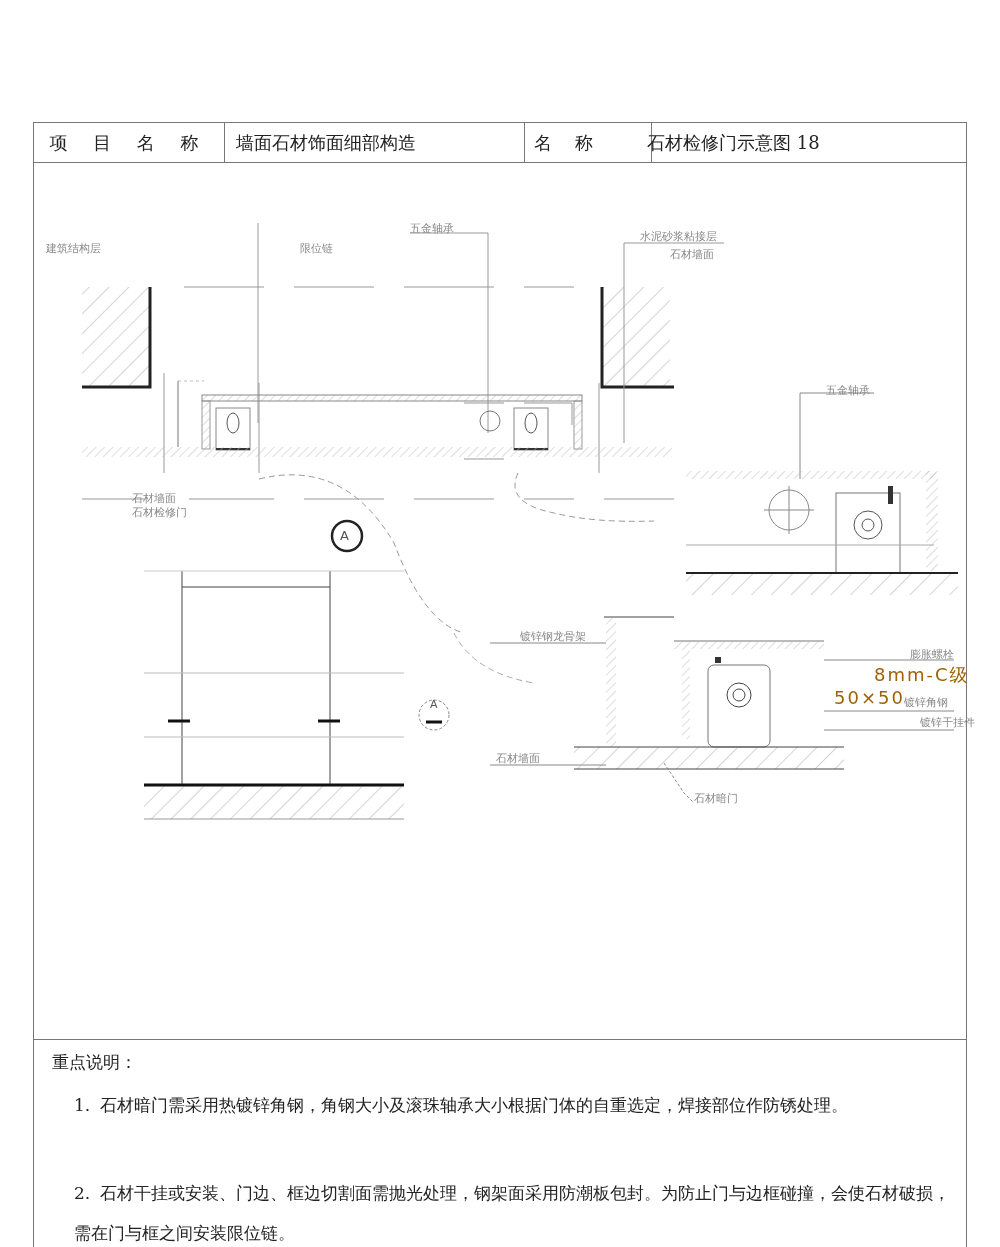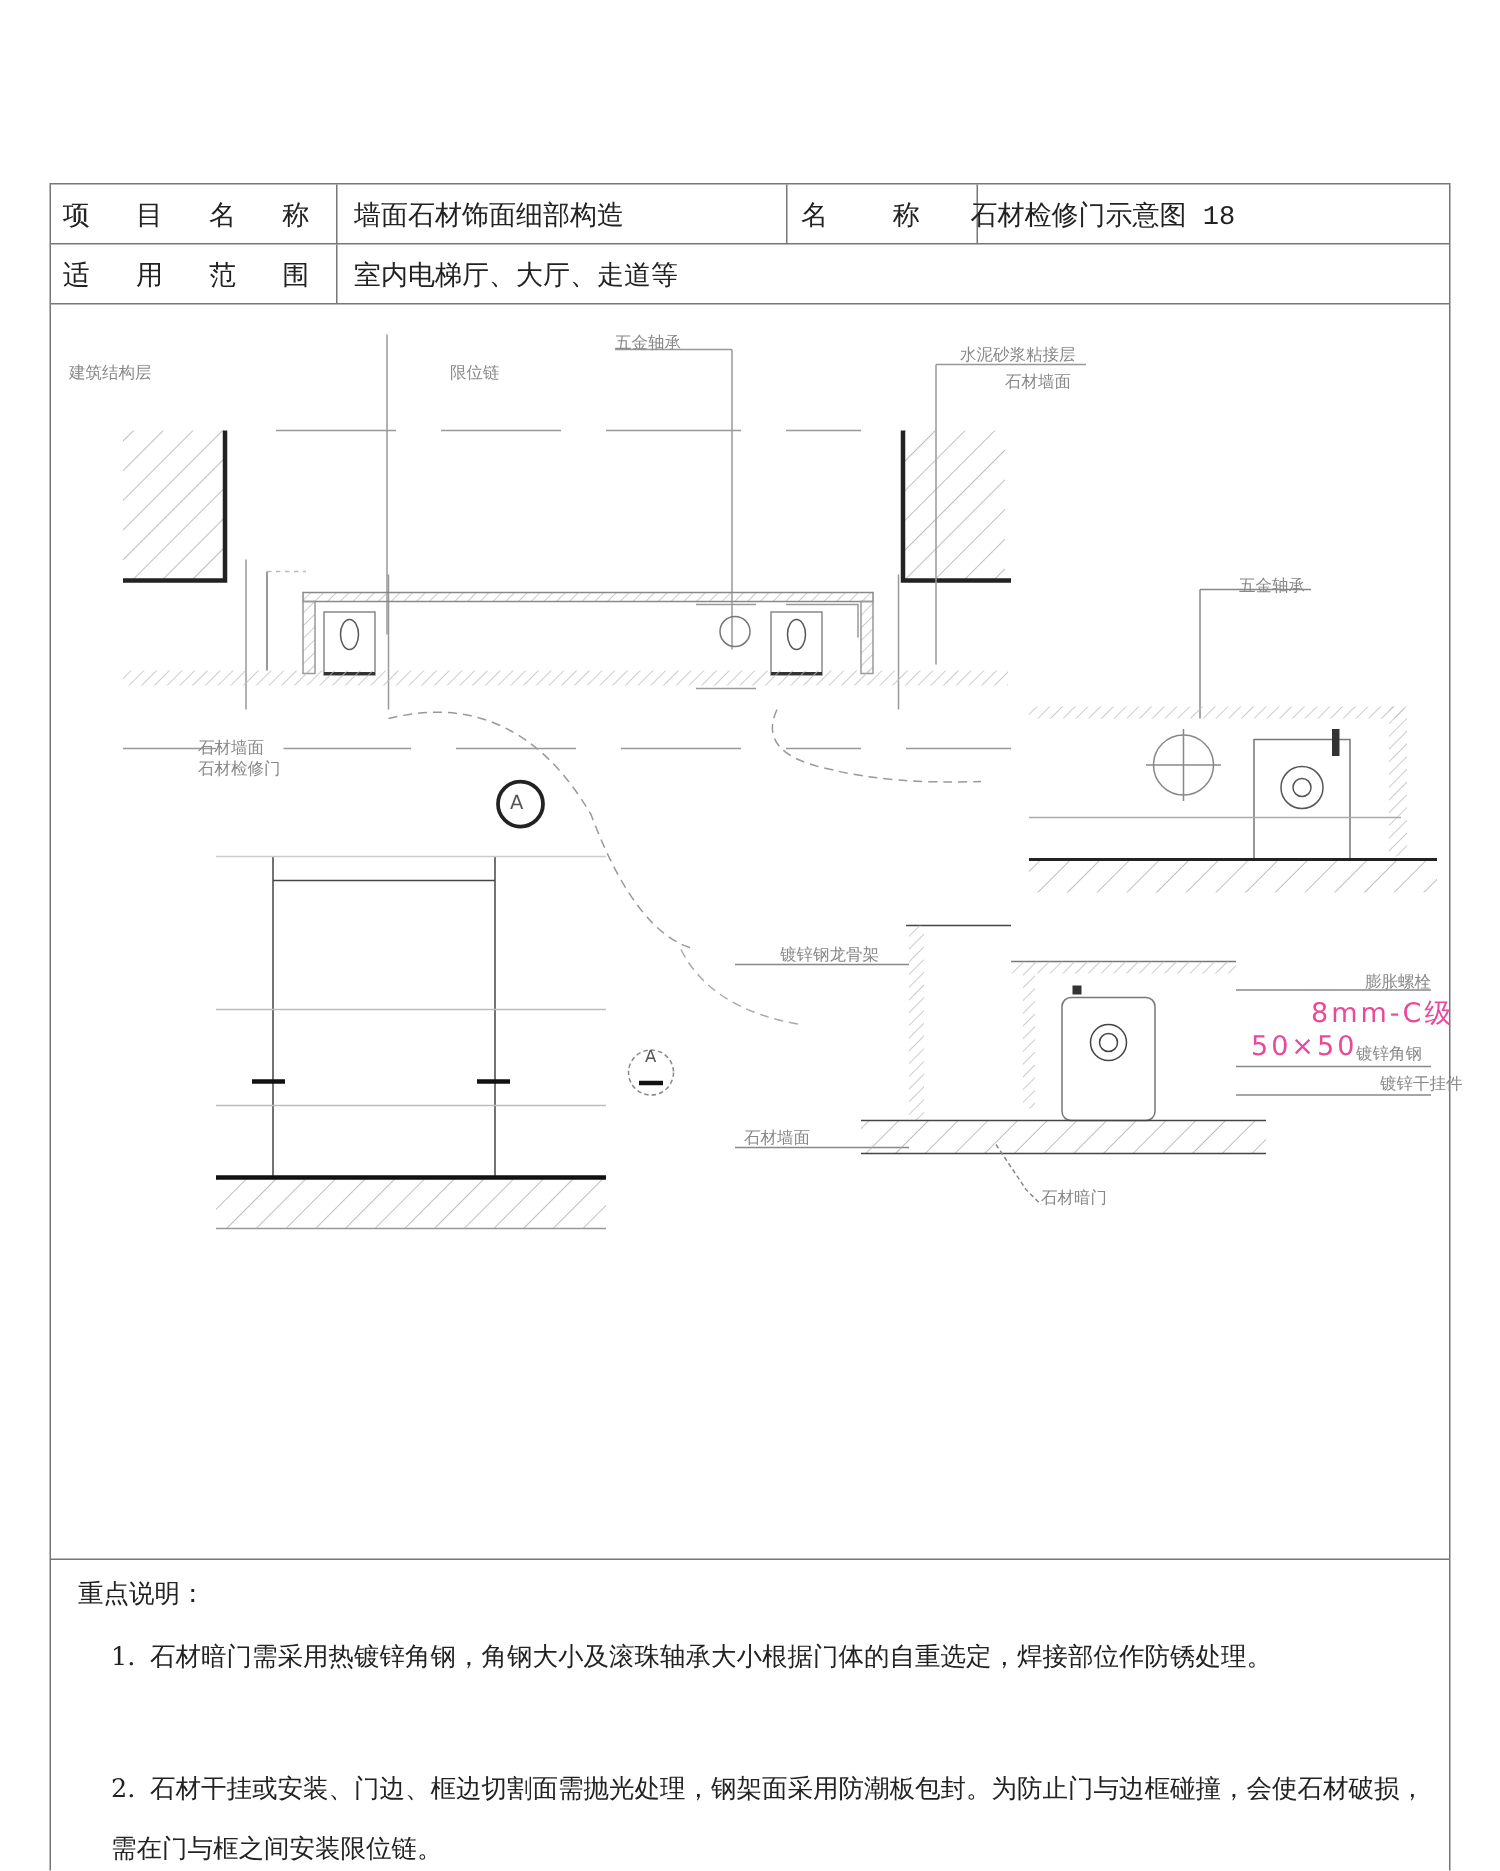--- a/index.html
+++ b/index.html
@@ -1,27 +1,27 @@
 <!DOCTYPE html>
 <html><head>
 <meta charset="utf-8">
 <style>
   html,body{margin:0;padding:0;background:#ffffff;}
   body{width:1000px;height:1247px;position:relative;overflow:hidden;font-family:"DejaVu Serif","Liberation Serif",serif;color:#222;}
   .sheet{position:absolute;left:33px;top:122px;width:934px;height:1140px;border:1px solid #777;box-sizing:border-box;}
-  .row{position:absolute;left:0;width:100%;border-bottom:1px solid #777;box-sizing:border-box;font-family:Liberation Mono, monospace;}
+  .row{position:absolute;left:0;width:100%;border-bottom:1px solid #777;box-sizing:border-box;}
   .row1{top:0;height:40px;}
   .row2{top:40px;height:40px;}
   .cell{position:absolute;top:0;height:100%;display:flex;align-items:center;font-size:18px;box-sizing:border-box;}
   .vline{position:absolute;top:0;height:100%;border-left:1px solid #777;}
   .label-cell{letter-spacing:10px;justify-content:center;}
   .drawing{position:absolute;left:0;top:80px;width:100%;height:836px;border-bottom:1px solid #777;}
   .drawing svg{position:absolute;left:0;top:0;}
   .cad-text{position:absolute;font-size:11px;color:#888;font-family:"DejaVu Sans","Liberation Sans",sans-serif;white-space:nowrap;}
-  .cad-big{font-size:18px;color:#ec4899;letter-spacing:2px;}
+  .cad-big{font-size:18px;color:#a16207;letter-spacing:2px;}
   .notes{position:absolute;left:0;top:916px;width:100%;height:224px;}
   .notes-title{position:absolute;left:18px;top:12px;font-size:17px;}
   .note{position:absolute;left:40px;width:880px;font-size:17px;line-height:40px;}
   .note .num{display:inline-block;width:26px;}
   .note .text{display:inline;}
 </style>
 </head>
 <body>
 
 <div class="sheet">
@@ -29,25 +29,20 @@
   <div class="row row1">
     <div class="cell label-cell" style="left:0;width:190px;">项 目 名 称</div>
     <div class="vline" style="left:190px;"></div>
     <div class="cell" style="left:202px;width:285px;">墙面石材饰面细部构造</div>
     <div class="vline" style="left:490px;"></div>
     <div class="cell" style="left:500px;width:110px;white-space:pre;">名    称</div>
     <div class="vline" style="left:617px;"></div>
     <div class="cell" style="left:613px;width:300px;">石材检修门示意图 18</div>
   </div>
 
-  <div class="row row2">
-    <div class="cell label-cell" style="left:0;width:190px;">适 用 范 围</div>
-    <div class="vline" style="left:190px;"></div>
-    <div class="cell" style="left:202px;width:700px;">室内电梯厅、大厅、走道等</div>
-  </div>
 
   <div class="drawing">
     <svg width="934" height="836" viewBox="0 0 934 836">
       <defs>
         <pattern id="hatch" width="14" height="14" patternUnits="userSpaceOnUse" patternTransform="rotate(45)">
           <line x1="0" y1="0" x2="0" y2="14" stroke="#aaa" stroke-width="1"></line>
         </pattern>
         <pattern id="hatchDense" width="6" height="6" patternUnits="userSpaceOnUse" patternTransform="rotate(45)">
           <line x1="0" y1="0" x2="0" y2="6" stroke="#bbb" stroke-width="1"></line>
         </pattern>

